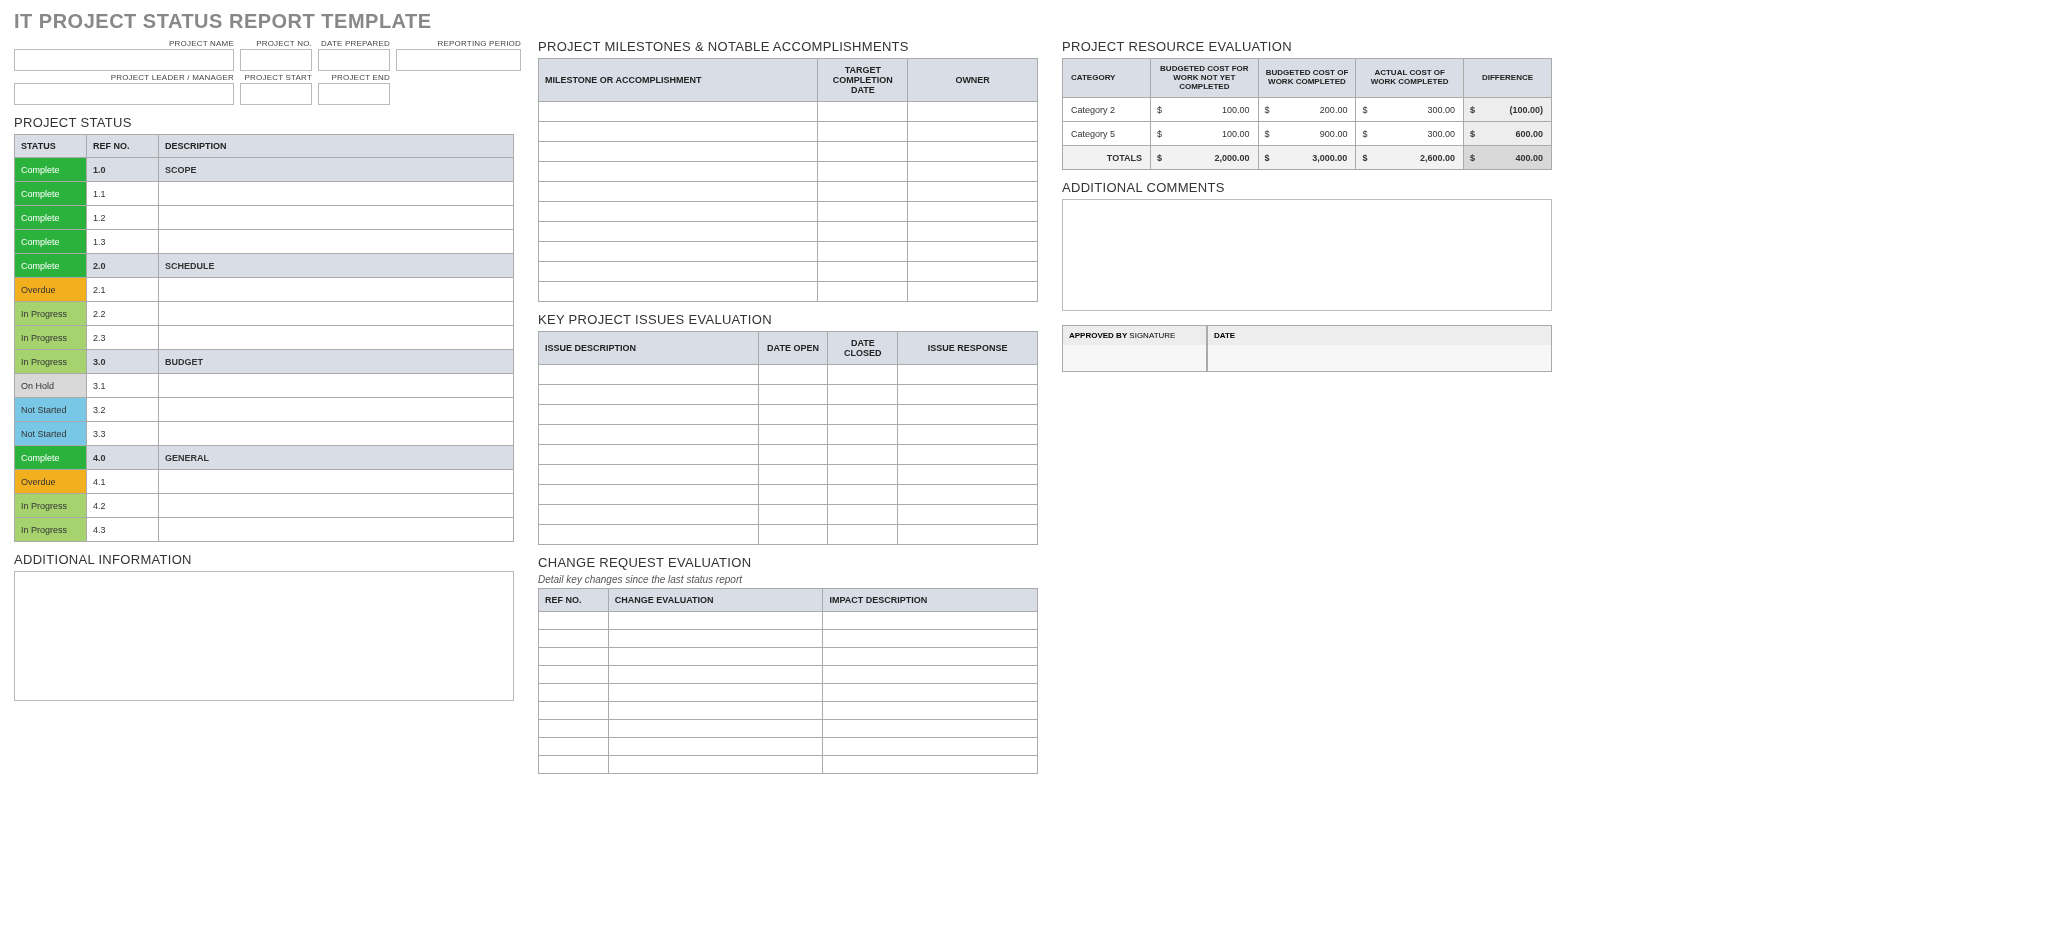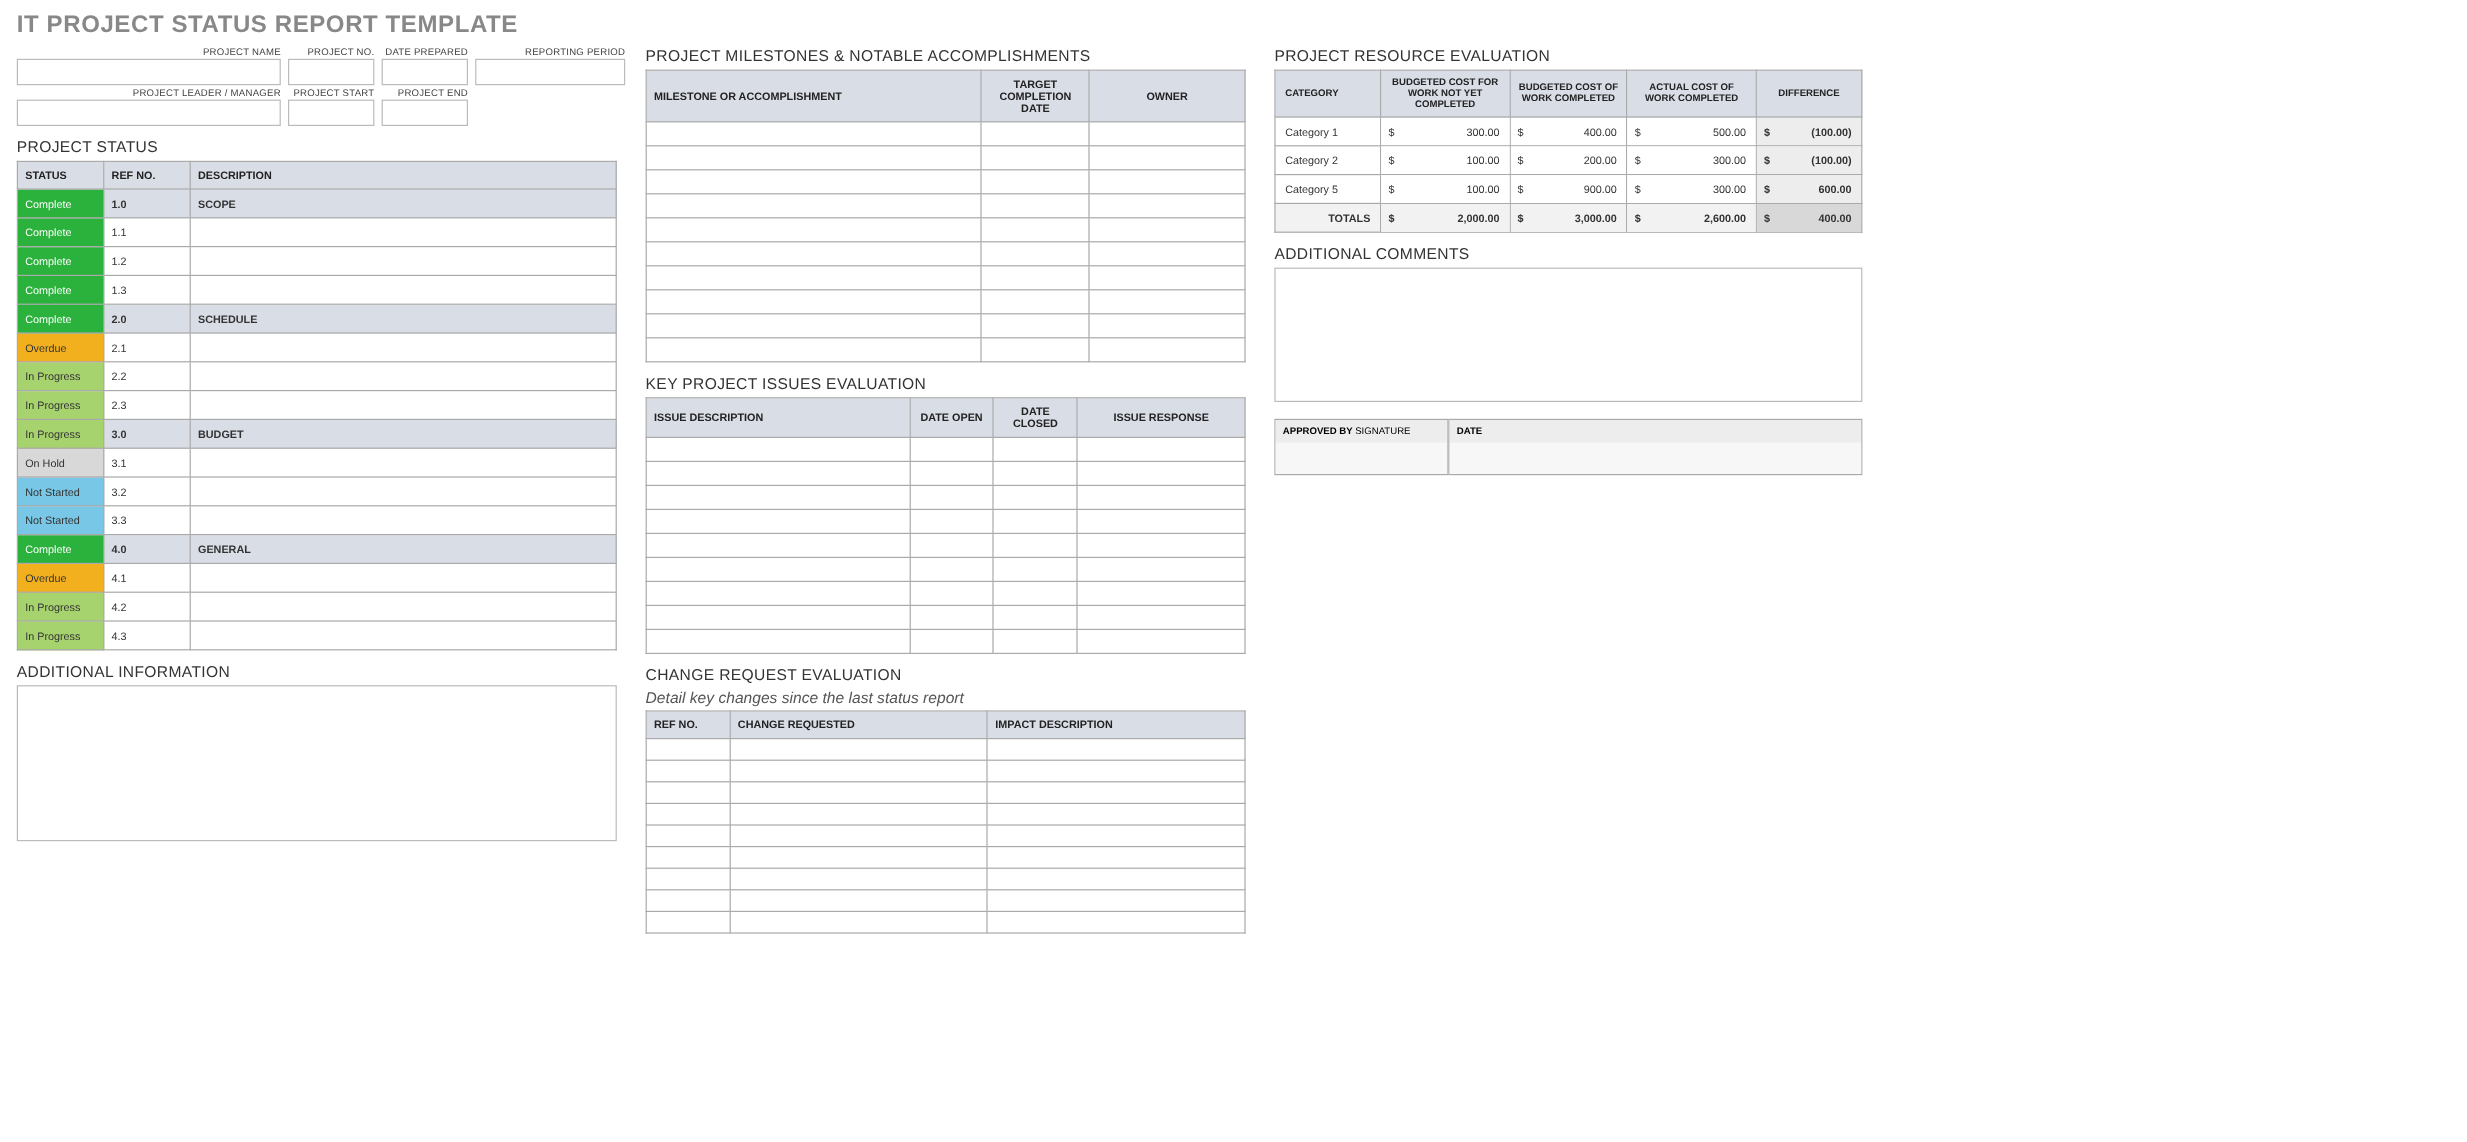--- a/index.html
+++ b/index.html
@@ -4,21 +4,21 @@
 <style>
   * { box-sizing: border-box; margin: 0; padding: 0; }
   body { font-family: "Century Gothic", Arial, sans-serif; font-size: 10px; background: #fff; padding: 10px 14px; color: #000; }
   .page-title { font-size: 20px; font-weight: bold; color: #888; letter-spacing: 0.5px; margin-bottom: 6px; }
   .columns { display: flex; gap: 24px; align-items: flex-start; }
   .col { flex: 1; min-width: 0; }
   .col-left { flex: 0 0 500px; }
   .col-mid { flex: 0 0 500px; }
   .col-right { flex: 0 0 490px; }
   .section-title { font-size: 13px; font-weight: normal; color: #333; margin: 10px 0 4px; letter-spacing: 0.3px; }
-  .subtext { font-style: italic; font-size: 13px; color: #555; margin-bottom: 3px; }
+  .subtext { font-style: italic; font-size: 10px; color: #555; margin-bottom: 3px; }
 
   
   .form-row { display: flex; gap: 6px; margin-bottom: 2px; }
   .form-field { display: flex; flex-direction: column; }
   .form-field label { font-size: 8px; color: #444; letter-spacing: 0.2px; margin-bottom: 1px; white-space: nowrap; text-align: right; }
   .form-field .box { border: 1px solid #bbb; height: 22px; background: #fff; }
   .fw-220 { width: 220px; } .fw-72 { width: 72px; } .fw-125 { width: 125px; }
 
   
   table { border-collapse: collapse; width: 100%; table-layout: fixed; font-size: 9px; }
@@ -349,21 +349,21 @@
     <div class="subtext">Detail key changes since the last status report</div>
     <table>
       <colgroup>
           <col style="width:14%">
           <col style="width:43%">
           <col style="width:43%">
         </colgroup>
       <thead>
           <tr>
         <th>REF NO.</th>
-        <th>CHANGE REQUESTED</th>
+        <th>CHANGE EVALUATION</th>
         <th>IMPACT DESCRIPTION</th>
       </tr>
         </thead>
       <tbody id="changes-body">
           <tr>
             <td style="height: 18px;"></td>
             <td style="height: 18px;"></td>
             <td style="height: 18px;"></td>
           </tr>
           <tr>
@@ -423,27 +423,20 @@
       <thead>
           <tr>
         <th style="text-align:left;padding-left:8px">CATEGORY</th>
         <th>BUDGETED COST FOR WORK NOT YET COMPLETED</th>
         <th>BUDGETED COST OF WORK COMPLETED</th>
         <th>ACTUAL COST OF WORK COMPLETED</th>
         <th>DIFFERENCE</th>
       </tr>
         </thead>
       <tbody id="resource-body">
-          <tr>
-            <td class="cat">Category 1</td>
-            <td class="money"><span class="cur">$</span>300.00</td>
-            <td class="money"><span class="cur">$</span>400.00</td>
-            <td class="money"><span class="cur">$</span>500.00</td>
-            <td class="money diff"><span class="cur">$</span>(100.00)</td>
-          </tr>
           <tr>
             <td class="cat">Category 2</td>
             <td class="money"><span class="cur">$</span>100.00</td>
             <td class="money"><span class="cur">$</span>200.00</td>
             <td class="money"><span class="cur">$</span>300.00</td>
             <td class="money diff"><span class="cur">$</span>(100.00)</td>
           </tr>
           <tr>
             <td class="cat">Category 5</td>
             <td class="money"><span class="cur">$</span>100.00</td>

